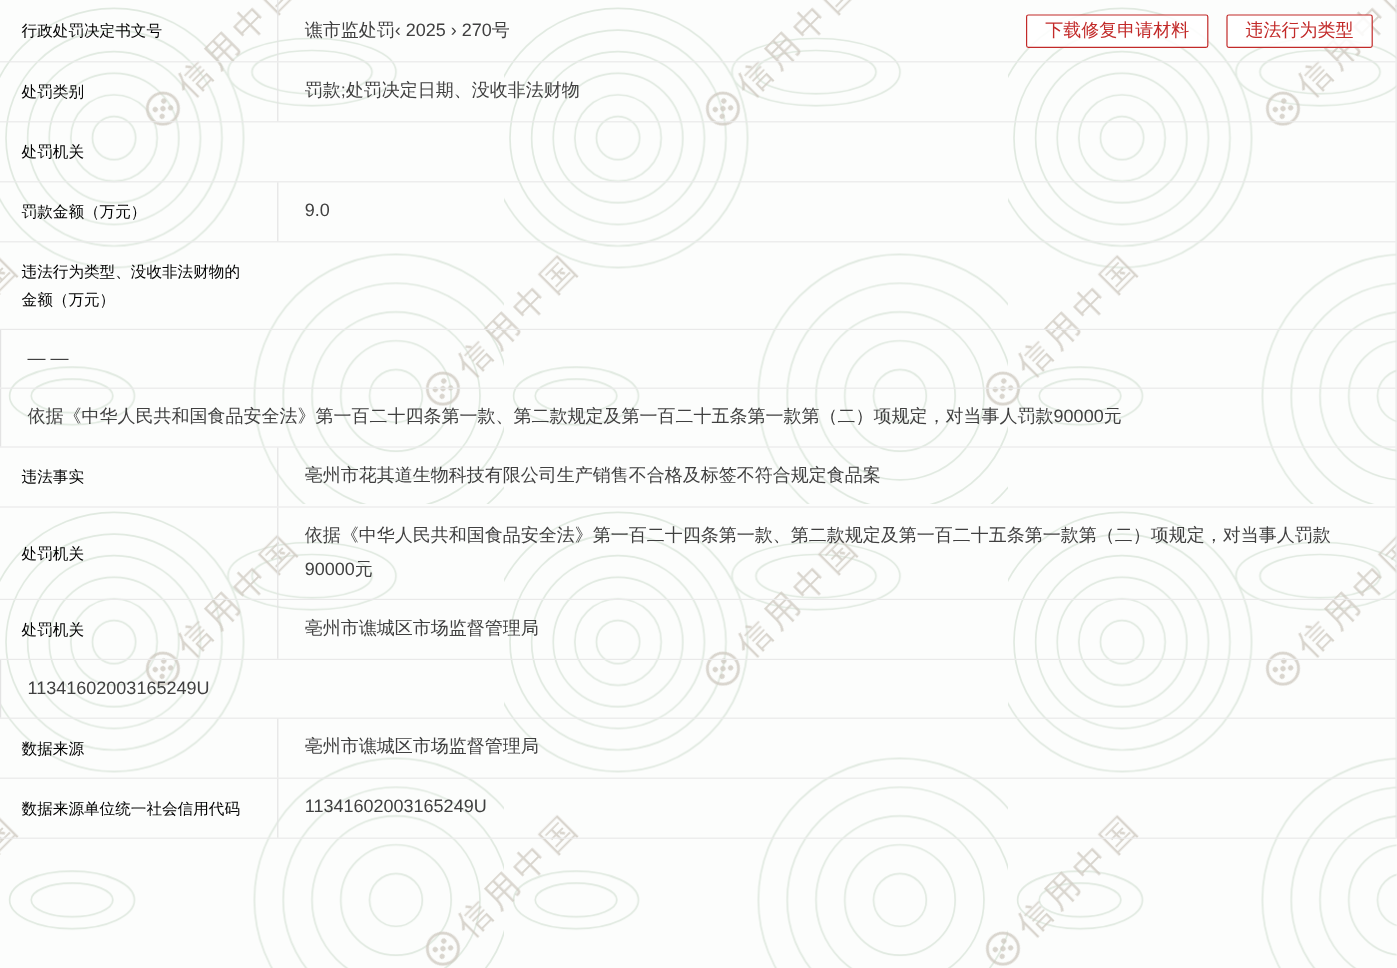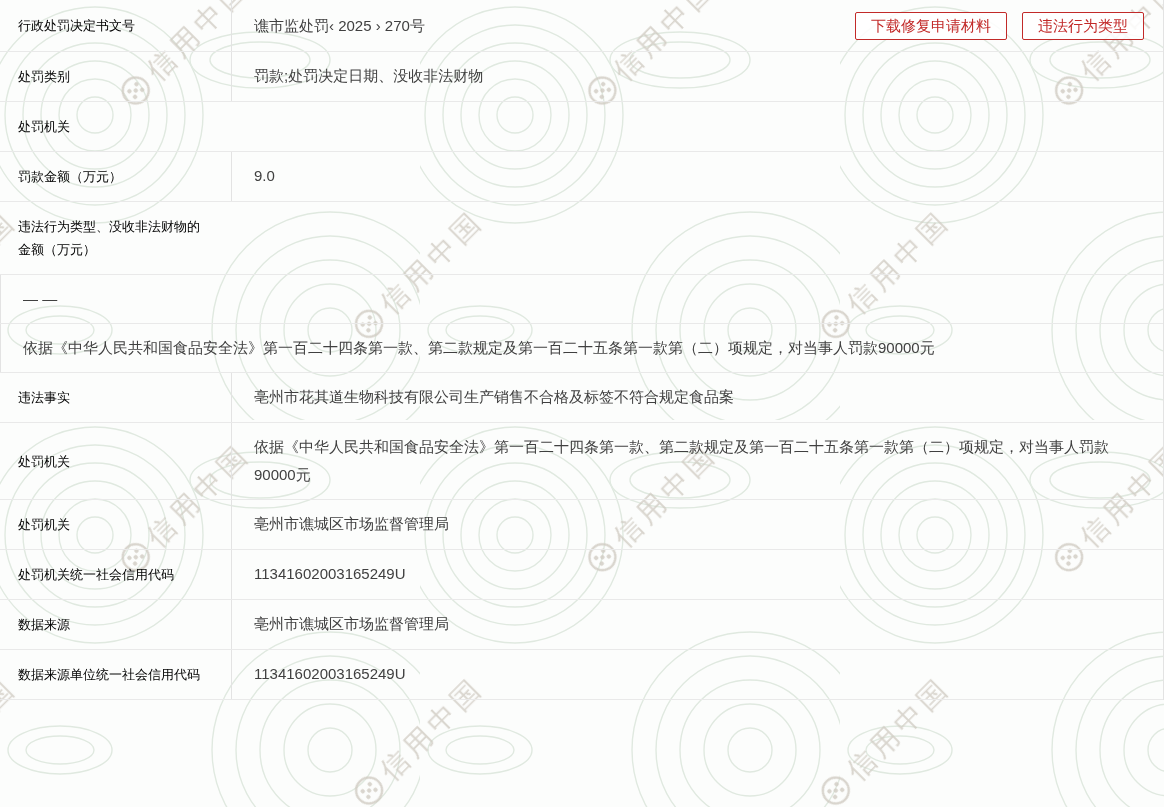--- a/index.html
+++ b/index.html
@@ -134,21 +134,20 @@
     <div class="cell label">处罚机关</div>
     <div class="cell value">依据《中华人民共和国食品安全法》第一百二十四条第一款、第二款规定及第一百二十五条第一款第（二）项规定，对当事人罚款90000元</div>
   </div>
 
   <div class="row">
     <div class="cell label">处罚机关</div>
     <div class="cell value">亳州市谯城区市场监督管理局</div>
   </div>
 
   <div class="row">
-    <div class="cell label">处罚机关统一社会信用代码</div>
     <div class="cell value">11341602003165249U</div>
   </div>
 
   <div class="row">
     <div class="cell label">数据来源</div>
     <div class="cell value">亳州市谯城区市场监督管理局</div>
   </div>
 
   <div class="row">
     <div class="cell label">数据来源单位统一社会信用代码</div>

